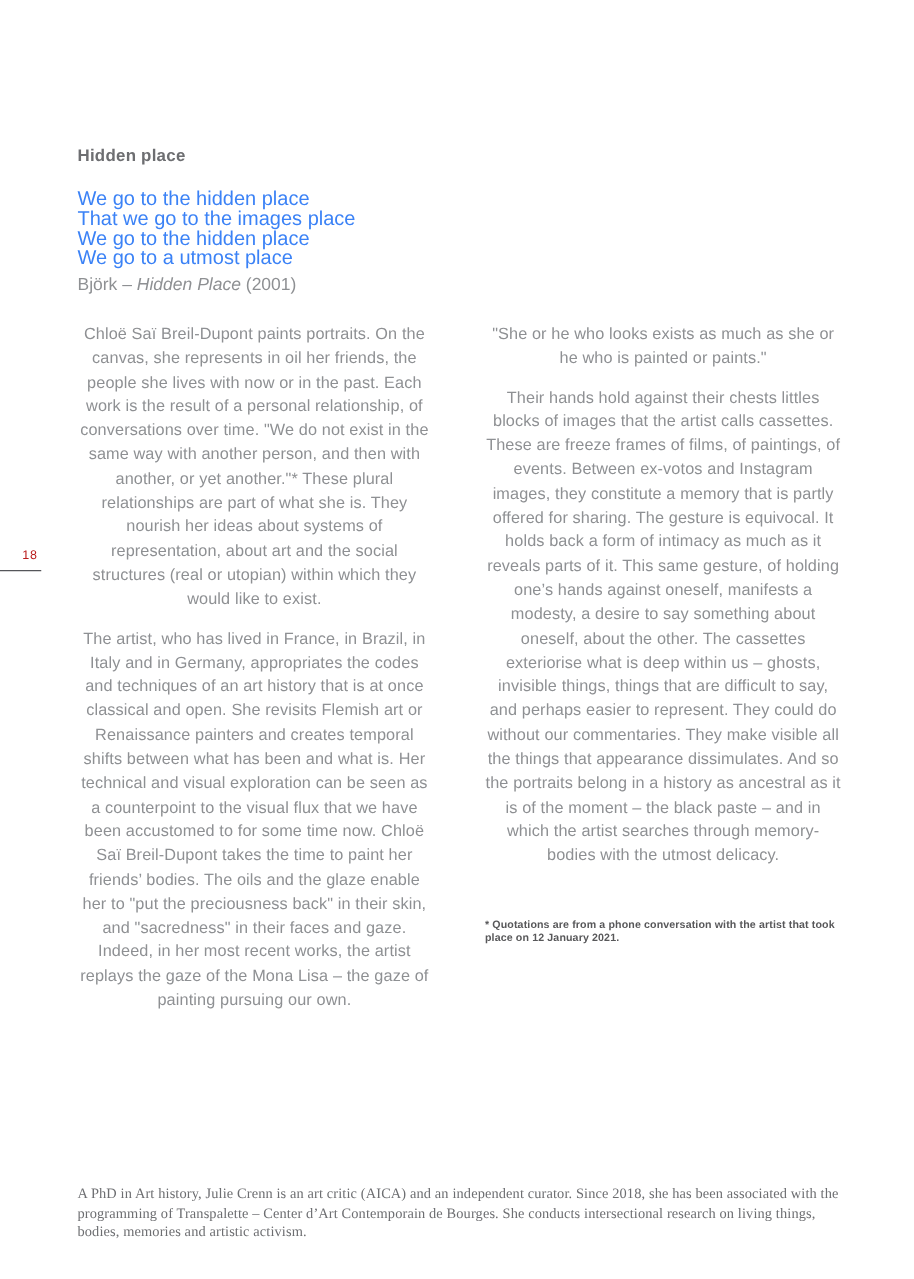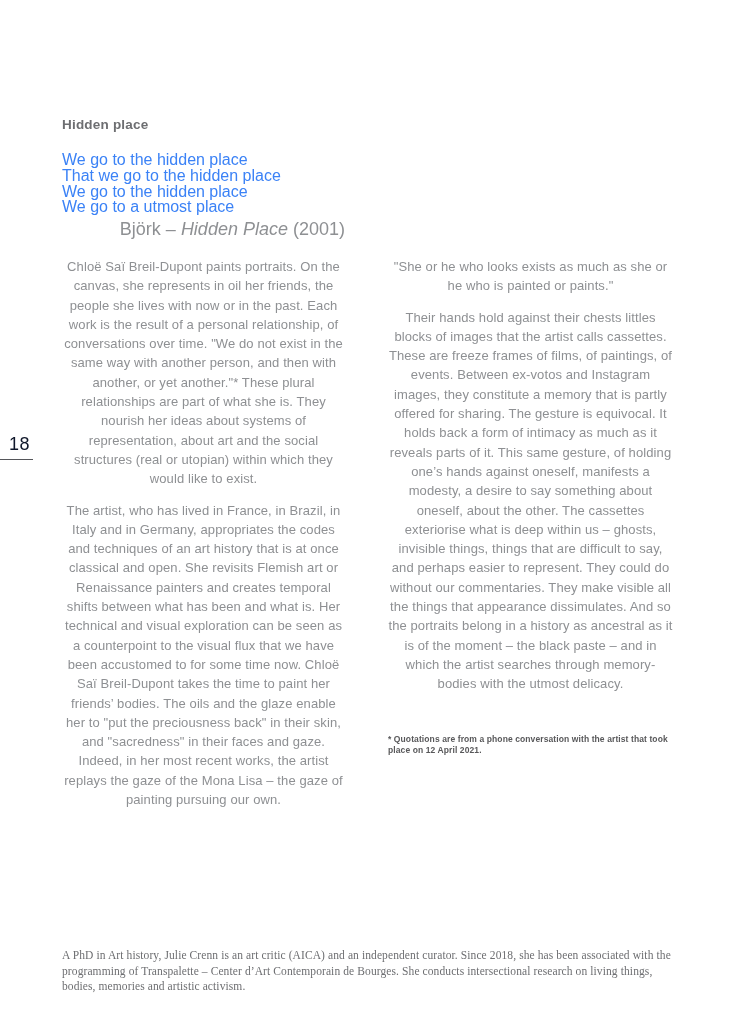--- a/index.html
+++ b/index.html
@@ -18,22 +18,22 @@
   .pagenum-block {
     position: absolute;
     top: 434px;
     left: 0;
     width: 33px;
     padding-bottom: 4px;
     border-bottom: 1px solid #55565a;
     text-align: right;
   }
   .pagenum {
-    font-size: 18px;
-    color: #0f172a;
+    font-size: 10px;
+    color: #b91c1c;
     padding-right: 3px;
     letter-spacing: 0.5px;
   }
   .title {
     position: absolute;
     top: 117px;
     left: 62px;
     font-size: 13.5px;
     font-weight: 700;
     color: #6d6e71;
@@ -45,22 +45,21 @@
     left: 62px;
     font-size: 16px;
     line-height: 15.8px;
     color: #3b82f6;
   }
   .attribution {
     position: absolute;
     top: 219px;
     left: 62px;
     width: 283px;
-    text-align: right;
-    font-size: 18px;
+    font-size: 14px;
     color: #8e9093;
   }
   .attribution .italic { font-style: italic; }
   .columns {
     position: absolute;
     top: 257px;
     left: 62px;
     width: 611px;
     display: flex;
     gap: 43px;
@@ -102,36 +101,36 @@
 <div class="page">
 
   <div class="pagenum-block">
     <span class="pagenum">18</span>
   </div>
 
   <h1 class="title" style="margin:0;">Hidden place</h1>
 
   <div class="quote">
     <div>We go to the hidden place</div>
-    <div>That we go to the hidden place</div>
+    <div>That we go to the images place</div>
     <div>We go to the hidden place</div>
     <div>We go to a utmost place</div>
   </div>
 
   <div class="attribution">
     <span>Björk – </span><span class="italic">Hidden Place</span><span> (2001)</span>
   </div>
 
   <div class="columns">
     <div class="col col-left">
       <p>Chloë Saï Breil-Dupont paints portraits. On the canvas, she represents in oil her friends, the people she lives with now or in the past. Each work is the result of a personal relationship, of conversations over time. "We do not exist in the same way with another person, and then with another, or yet another."* These plural relationships are part of what she is. They nourish her ideas about systems of representation, about art and the social structures (real or utopian) within which they would like to exist.</p>
       <p>The artist, who has lived in France, in Brazil, in Italy and in Germany, appropriates the codes and techniques of an art history that is at once classical and open. She revisits Flemish art or Renaissance painters and creates temporal shifts between what has been and what is. Her technical and visual exploration can be seen as a counterpoint to the visual flux that we have been accustomed to for some time now. Chloë Saï Breil-Dupont takes the time to paint her friends’ bodies. The oils and the glaze enable her to "put the preciousness back" in their skin, and "sacredness" in their faces and gaze. Indeed, in her most recent works, the artist replays the gaze of the Mona Lisa – the gaze of painting pursuing our own.</p>
     </div>
     <div class="col col-right">
       <p>"She or he who looks exists as much as she or he who is painted or paints."</p>
       <p><span>Their hands hold against their chests littles blocks of images that the artist calls cassettes. These are freeze frames of films, of paintings, of events. Between ex-votos and Instagram images, they constitute a memory that is partly offered for sharing. The gesture is equivocal. It holds back a form of intimacy as much as it reveals parts of it. This same gesture, of holding one’s hands against oneself, manifests a modesty, a desire to say something about oneself, about the other. The cassettes exteriorise what is deep within us – ghosts, invisible things, things that are difficult to say, and perhaps easier to represent. They could do without our commentaries. They make visible all the things that appearance dissimulates. And so the portraits belong in a history as ancestral as it is of the moment – </span><span class="italic">the black paste</span><span> – and in which the artist searches through memory-bodies with the utmost delicacy.</span></p>
-      <div class="footnote">* Quotations are from a phone conversation with the artist that took place on 12 April 2021.</div>
+      <div class="footnote">* Quotations are from a phone conversation with the artist that took place on 12 January 2021.</div>
     </div>
   </div>
 
   <div class="bio">A PhD in Art history, Julie Crenn is an art critic (AICA) and an independent curator. Since 2018, she has been associated with the programming of Transpalette – Center d’Art Contemporain de Bourges. She conducts intersectional research on living things, bodies, memories and artistic activism.</div>
 
 </div>
 
 </body></html>

